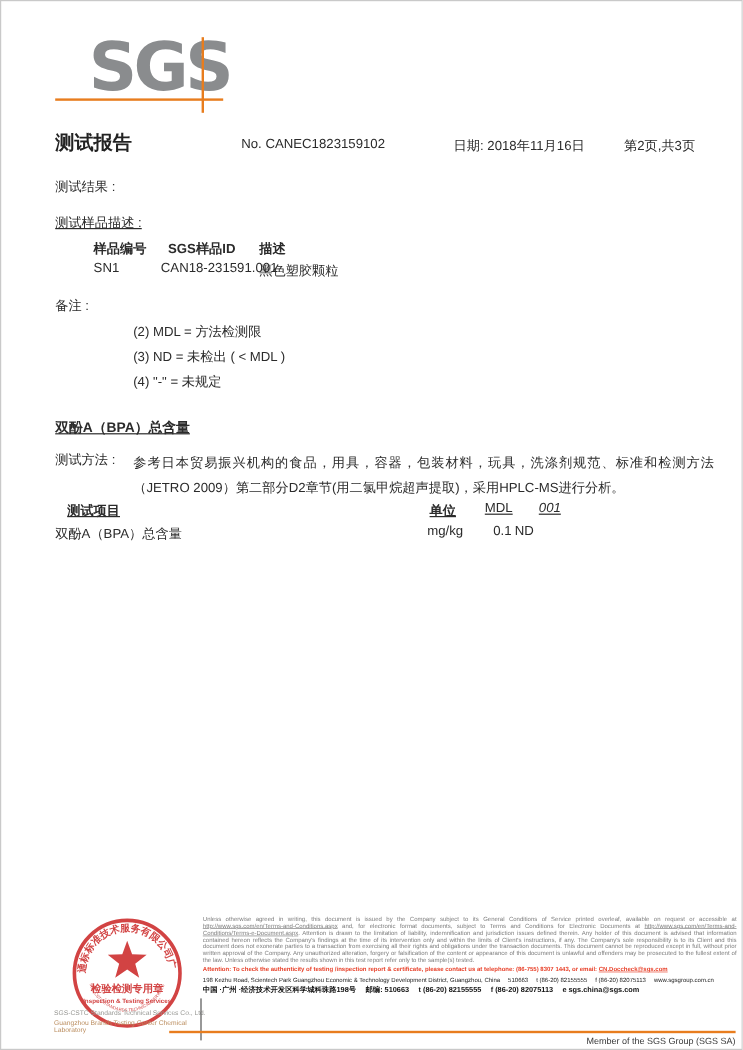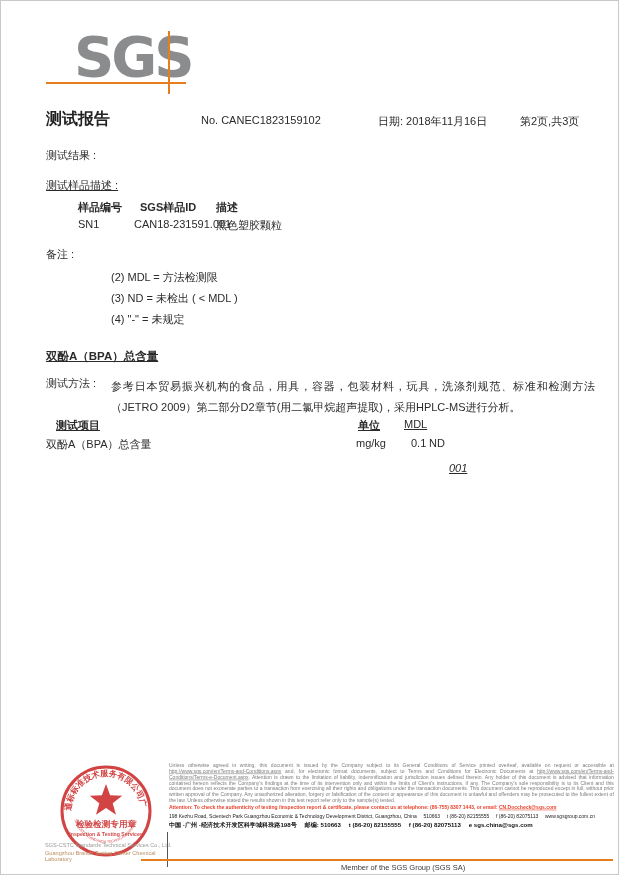--- a/index.html
+++ b/index.html
@@ -21,21 +21,21 @@
 
   .report-title { left:45px; top:108px; font-size:16px; font-weight:bold; color:#222; }
   .report-no   { left:200px; top:113px; font-size:11px; }
   .report-date { left:377px; top:113px; font-size:11px; }
   .report-page { left:519px; top:113px; font-size:11px; }
 
   
   .t11 { font-size:11px; color:#2b2b2b; }
   .bold { font-weight:bold; }
   .und { text-decoration:underline; }
-  .ital { font-style:italic;margin-top:44px; }
+  .ital { font-style:italic; }
 
   .results-label     { left:45px; top:147px; }
   .sample-desc-label { left:45px; top:177px; }
 
   .st-h1 { left:64px;  top:199px;margin-left:13px; }
   .st-h2 { left:139px; top:199px; }
   .st-h3 { left:215px; top:199px; }
   .st-c1 { left:77px;  top:217px; }
   .st-c2 { left:133px; top:217px; }
   .st-c3 { left:215px; top:217px; }
@@ -68,21 +68,21 @@
   .legal { font-size:9px; line-height:1.14; color:#7d7d7d; text-align:justify; }
   .legal u { color:#7d7d7d; }
   .attention { margin-top:3px; font-size:9px; line-height:1.2; color:#e8432c; font-weight:bold; }
   .addr1 { margin-top:5px; font-size:9px; color:#222; white-space:nowrap; }
   .addr1 span { margin-right:12px; }
   .addr2 { margin-top:3px; font-size:11px; font-weight:bold; color:#111; white-space:nowrap; }
   .addr2 span { margin-right:14px; }
 
   .footer-vline { left:166px; top:831px; width:1px; height:35px; background:#555; }
   .footer-hline { left:140px; top:858px; width:472px; height:2px; background:#e87d1e; }
-  .member-line  { left:340px; top:862px; width:272px; font-size:7.5px; color:#3a3a3a; text-align:left; }
+  .member-line  { left:340px; top:862px; width:272px; font-size:7.5px; color:#3a3a3a; text-align:right; }
 </style>
 </head>
 <body>
 
 <div class="page">
 
   <div class="abs sgs-logo">SGS</div>
   <div class="abs logo-hline"></div>
   <div class="abs logo-vline"></div>
 

